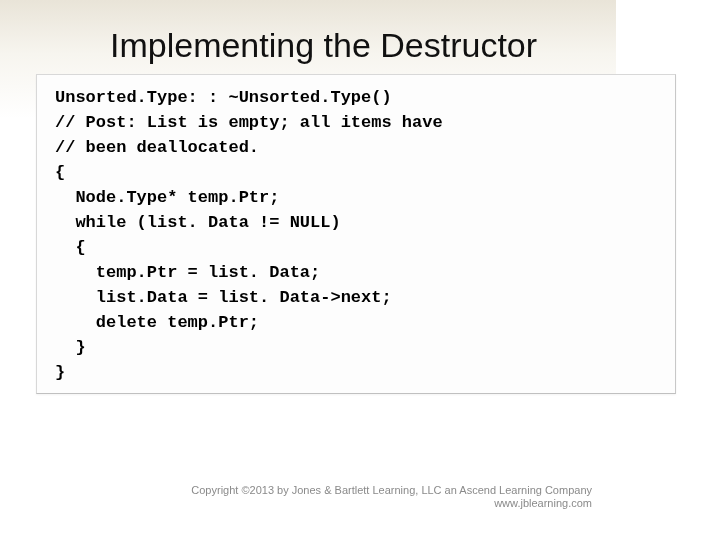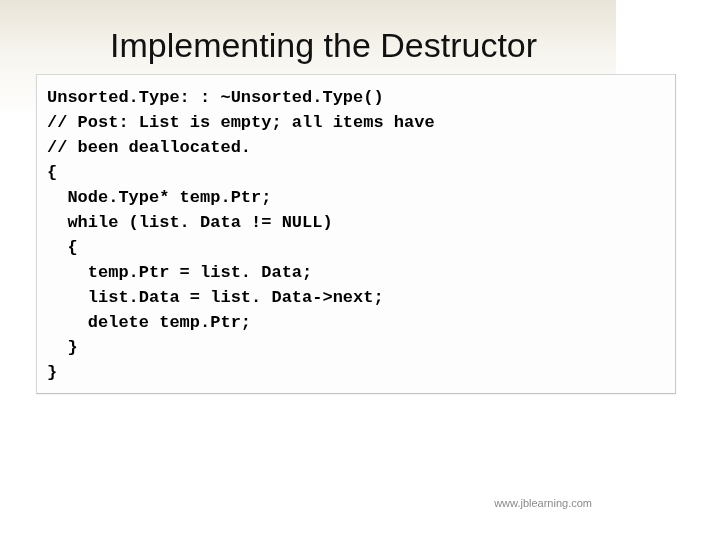--- a/index.html
+++ b/index.html
@@ -47,20 +47,21 @@
     box-sizing: border-box;
     padding: 10px 10px;
   }
   .code {
     font-family: "Courier New", Courier, monospace;
     font-weight: bold;
     font-size: 17px;
     line-height: 25px;
     color: #000;
     white-space: pre;
+    margin-left: 8px;
   }
   .copyright {
     position: absolute;
     bottom: 30px;
     right: 24px;
     font-size: 11px;
     color: #8a8a8a;
     text-align: right;
     line-height: 13px;
   }
@@ -87,16 +88,17 @@
   while (list. Data != NULL)
   {
     temp.Ptr = list. Data;
     list.Data = list. Data-&gt;next;
     delete temp.Ptr;
   }
 }</div>
   </div>
 
   <div class="copyright">
+    <div>Copyright ©2013 by Jones &amp; Bartlett Learning, LLC an Ascend Learning Company</div>
     <a class="copylink">www.jblearning.com</a>
   </div>
 
 </div>
 
 </body></html>

